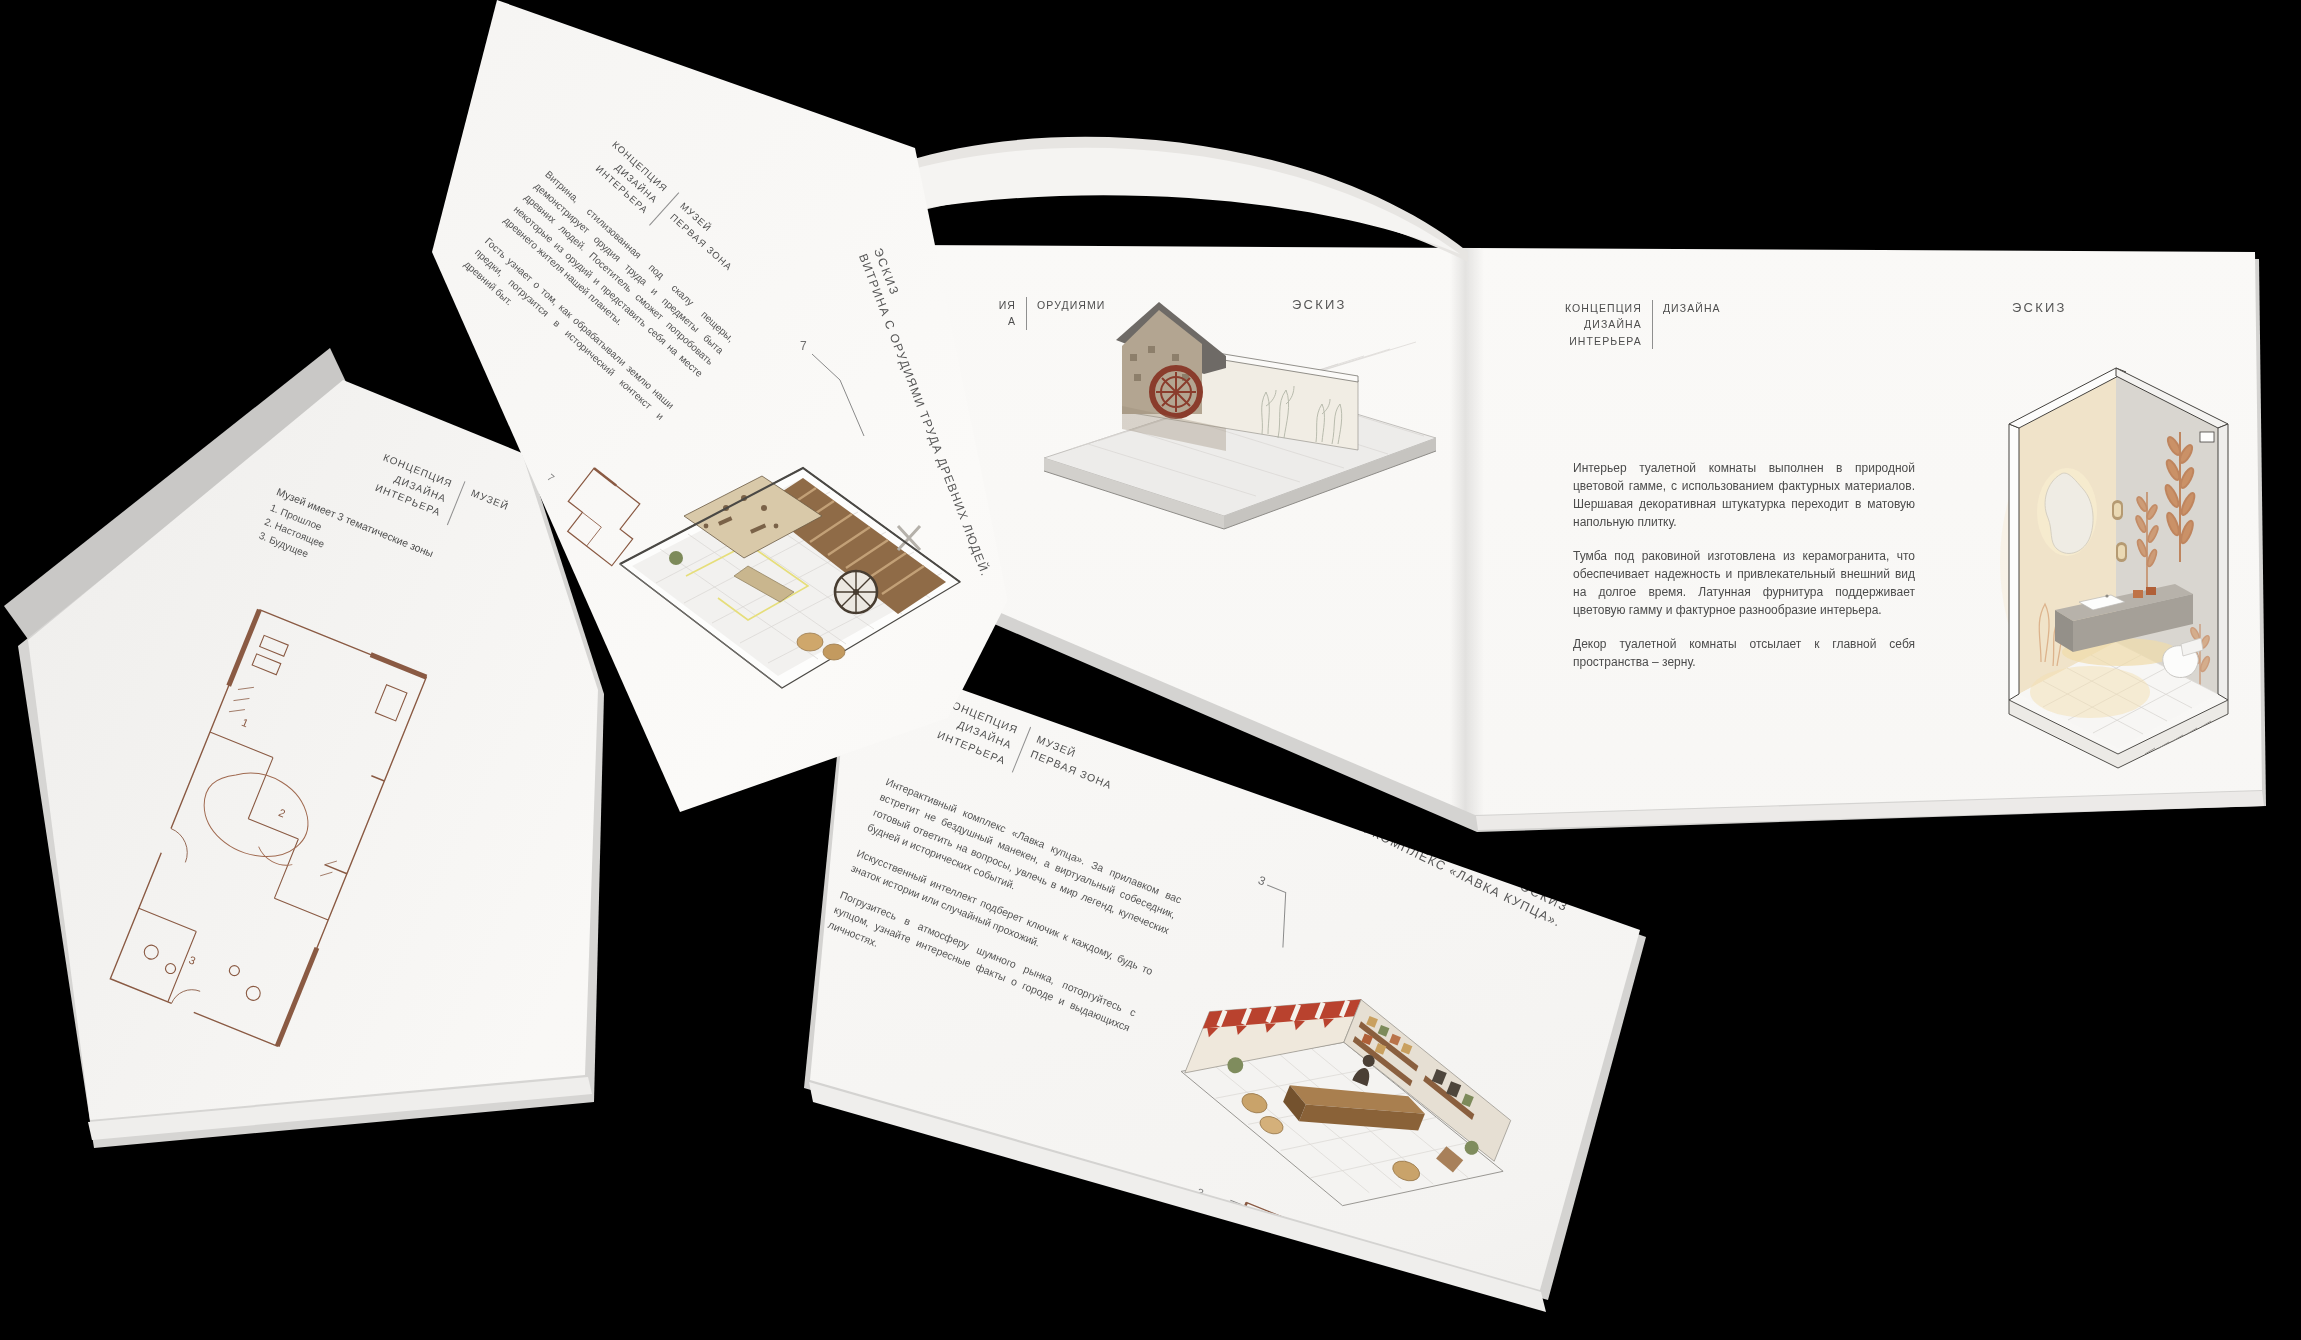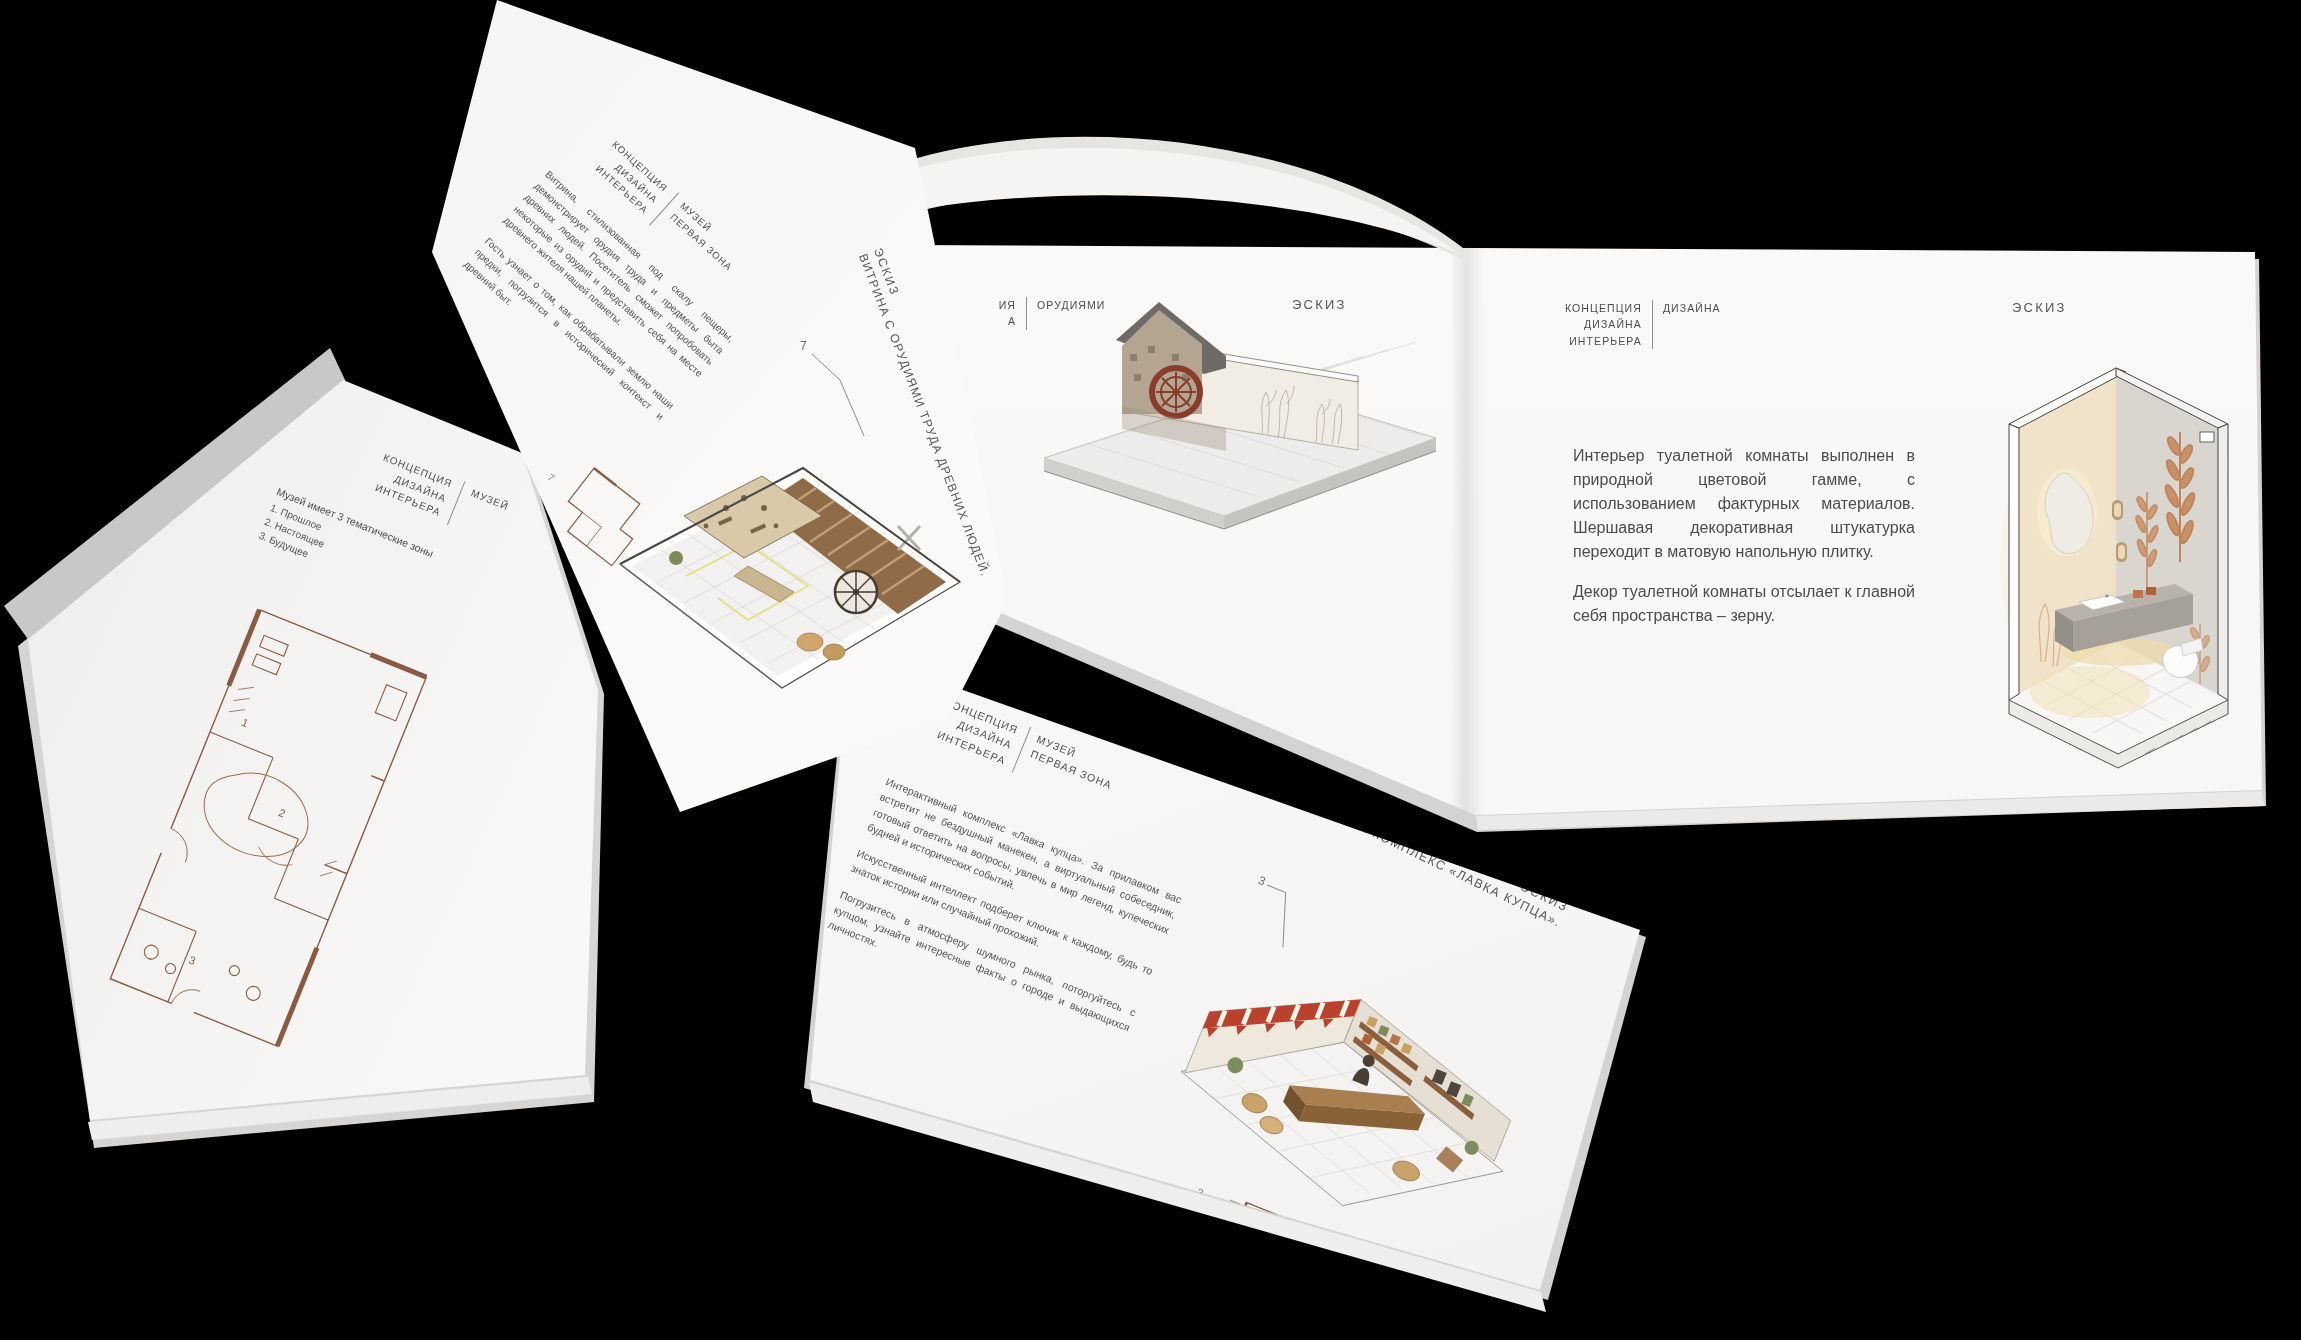--- a/index.html
+++ b/index.html
@@ -7,21 +7,21 @@
          font-family:"Liberation Sans","DejaVu Sans",sans-serif;color:#4a4a4a;}
   .layer{position:absolute;inset:0;}
   .abs{position:absolute;}
 
   
   .hdr{display:flex;gap:10px;font-size:10.5px;letter-spacing:1.1px;color:#4d4d4d;line-height:1.55;}
   .hdr .l{text-align:right;white-space:nowrap;}
   .hdr .div{width:1px;background:#8f8f8f;align-self:stretch;}
   .hdr .r{text-align:left;white-space:nowrap;}
   .sketch{font-size:13px;letter-spacing:2.2px;color:#565656;}
-  .body-txt{font-size:16px;line-height:1.5;text-align:justify;color:#4c4c4c;}
+  .body-txt{font-size:12px;line-height:1.5;text-align:justify;color:#4c4c4c;margin-top:15px;}
   .body-txt p{margin:0 0 16px 0;}
   .small-txt{font-size:10px;line-height:1.55;text-align:justify;color:#555;}
   .small-txt p{margin:0 0 12px 0;}
 
   
   .lb-cover{clip-path:polygon(330px 348px,346px 382px,30px 642px,4px 606px);background:#c9c8c6;}
   .lb-block{clip-path:polygon(345px 384px,528px 458px,604px 694px,594px 1102px,94px 1148px,18px 646px);background:#d6d5d3;}
   .lb-stack{clip-path:polygon(88px 1122px,588px 1077px,592px 1094px,92px 1140px);background:#efeeec;}
   .lb-page{clip-path:polygon(343px 380px,522px 453px,598px 690px,585px 1075px,90px 1120px,28px 640px);
            background:linear-gradient(115deg,#ecebe9 0%,#f9f8f6 35%,#f6f5f3 70%,#eeedeb 100%);
@@ -187,20 +187,21 @@
         <div>КОНЦЕПЦИЯ</div>
         <div>ДИЗАЙНА</div>
         <div>ИНТЕРЬЕРА</div>
       </div>
       <div class="div"></div>
       <div class="r">ДИЗАЙНА</div>
     </div>
     <div class="abs sketch right-sketch">ЭСКИЗ</div>
     <div class="abs body-txt bath-body">
       <p>Интерьер туалетной комнаты выполнен в природной цветовой гамме, с использованием фактурных материалов. Шершавая декоративная штукатурка переходит в матовую напольную плитку.</p>
+      <p>Тумба под раковиной изготовлена из керамогранита, что обеспечивает надежность и привлекательный внешний вид на долгое время. Латунная фурнитура поддерживает цветовую гамму и фактурное разнообразие интерьера.</p>
       <p>Декор туалетной комнаты отсылает к главной себя пространства – зерну.</p>
     </div>
 
     <svg class="abs" style="left:1995px;top:362px;" width="245" height="410" viewBox="0 0 245 410">
       <ellipse cx="100" cy="200" rx="95" ry="150" fill="#f6ecd6" opacity="0.45"></ellipse>
 
       <polygon points="24,66 121,14 121,280 24,332" fill="#f0e3c9"></polygon>
       <polygon points="24,66 121,14 121,280 24,332" fill="url(#blg)" opacity="0"></polygon>
 
       <polygon points="121,14 223,66 223,332 121,280" fill="#d9d6d0"></polygon>

